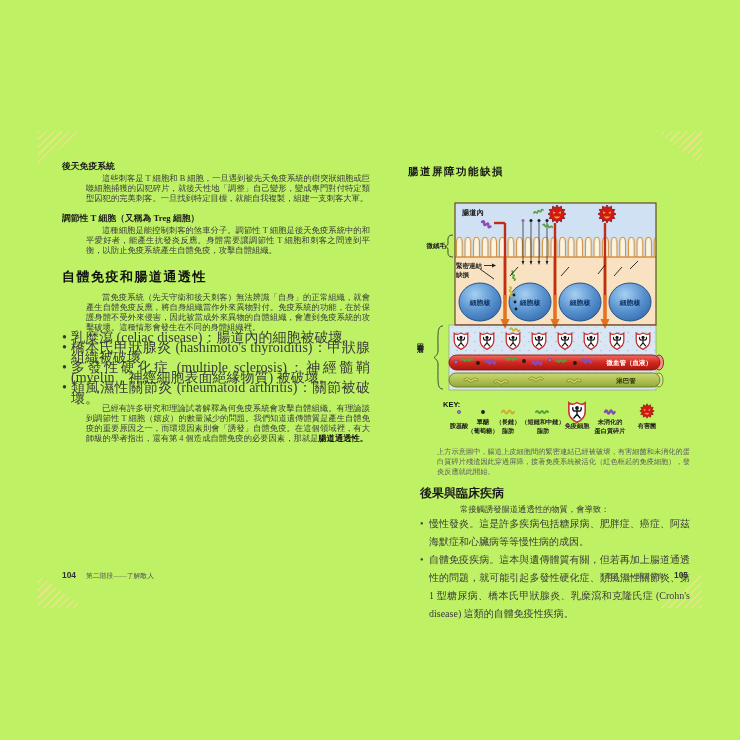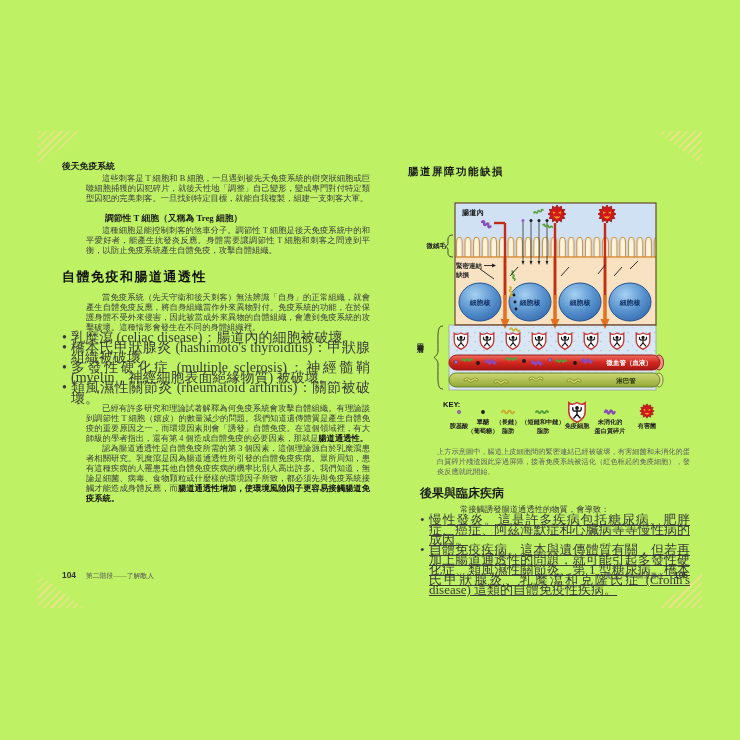--- a/index.html
+++ b/index.html
@@ -10,37 +10,37 @@
   .corner{position:absolute;width:46px;height:34px;
     background:repeating-linear-gradient(135deg,#e9e387 0 1.6px,rgba(255,255,255,0) 1.6px 5.4px);}
   .c-tl{left:38px;top:131px;clip-path:polygon(0 0,100% 0,0 100%);}
   .c-tr{left:656px;top:131px;clip-path:polygon(0 0,100% 0,100% 100%);}
   .c-bl{left:38px;top:574px;clip-path:polygon(0 0,0 100%,100% 100%);}
   .c-br{left:656px;top:574px;clip-path:polygon(100% 0,100% 100%,0 100%);}
 
   
   .col-left{position:absolute;left:62px;top:161px;width:308px;}
   .sec-h{font-size:8.8px;font-weight:bold;color:#1a1a1a;margin:0 0 1px 0;}
-  .mt{margin-top:9px;margin-left:43px;}
+  .mt{margin-top:9px;}
   .col-left p,.cons p{font-size:8.3px;line-height:10.1px;margin:0;text-align:justify;}
   p.ind{text-indent:16px;margin-left:24px;}
   .main-h{font-size:13px;font-weight:bold;color:#101010;letter-spacing:1.5px;margin:11px 0 7px 0;}
   ul.blist{margin:0;padding:0;list-style:none;}
   ul.blist li{font-size:14px;line-height:10.1px;padding-left:9px;position:relative;text-align:justify;}
   ul.blist li::before{content:"•";position:absolute;left:0;top:0;}
   .bold-seg{font-weight:bold;color:#111;}
 
   
   .diagram-title{position:absolute;left:408px;top:165px;font-size:10.5px;font-weight:bold;color:#161616;letter-spacing:1.5px;font-family:"Liberation Sans","DejaVu Sans",sans-serif;}
   svg.diagram{position:absolute;left:410px;top:195px;}
   .lamina-label{position:absolute;left:415px;top:338px;writing-mode:vertical-rl;font-size:6.8px;font-weight:bold;color:#222;letter-spacing:1.5px;font-family:"Liberation Sans","DejaVu Sans",sans-serif;}
   .caption{position:absolute;left:437px;top:448px;width:253px;font-size:7.2px;line-height:9.8px;color:#5a5a5a;text-align:justify;}
   .cons{position:absolute;left:420px;top:485px;width:270px;}
   .cons .sec-h{font-size:12px;margin-bottom:3px;}
-  .cons ul.blist li{font-size:13px;line-height:10px;text-decoration:underline;}
+  .cons ul.blist li{font-size:10px;line-height:18px;}
 
   
   .footer-left{position:absolute;left:62px;top:570px;font-size:6.8px;color:#555;}
   .footer-right{position:absolute;right:52px;top:570px;font-size:6.8px;color:#555;}
   .pnum{font-size:8.4px;font-weight:bold;color:#333;font-family:"Liberation Sans","DejaVu Sans",sans-serif;}
   .footer-left .pnum{margin-right:10px;}
   .footer-right .pnum{margin-left:10px;}
 
   svg text{font-family:"Liberation Sans","DejaVu Sans",sans-serif;}
 </style>
@@ -61,21 +61,20 @@
     <p class="ind">這種細胞是能控制刺客的煞車分子。調節性 T 細胞是後天免疫系統中的和平愛好者，能產生抗發炎反應。身體需要讓調節性 T 細胞和刺客之間達到平衡，以防止免疫系統產生自體免疫，攻擊自體組織。</p>
     <div class="main-h">自體免疫和腸道通透性</div>
     <p class="ind">當免疫系統（先天守衛和後天刺客）無法辨識「自身」的正常組織，就會產生自體免疫反應，將自身組織當作外來異物對付。免疫系統的功能，在於保護身體不受外來侵害，因此被當成外來異物的自體組織，會遭到免疫系統的攻擊破壞。這種情形會發生在不同的身體組織裡。</p>
     <ul class="blist">
       <li>乳糜瀉 (celiac disease)：腸道內的細胞被破壞。</li>
       <li>橋本氏甲狀腺炎 (hashimoto's thyroiditis)：甲狀腺組織被破壞。</li>
       <li>多發性硬化症 (multiple sclerosis)：神經髓鞘 (myelin，神經細胞表面絕緣物質) 被破壞。</li>
       <li>類風濕性關節炎 (rheumatoid arthritis)：關節被破壞。</li>
     </ul>
     <p class="ind"><span>已經有許多研究和理論試著解釋為何免疫系統會攻擊自體組織。有理論談到調節性 T 細胞（嬉皮）的數量減少的問題。我們知道遺傳體質是產生自體免疫的重要原因之一，而環境因素則會「誘發」自體免疫。在這個領域裡，有大師級的學者指出，還有第 4 個造成自體免疫的必要因素，那就是</span><span class="bold-seg">腸道通透性。</span></p>
-    <p class="ind"><span>認為腸道通透性是自體免疫所需的第 3 個因素，這個理論源自於乳糜瀉患者相關研究。乳糜瀉是因為腸道通透性所引發的自體免疫疾病。眾所周知，患有這種疾病的人罹患其他自體免疫疾病的機率比別人高出許多。我們知道，無論是細菌、病毒、食物顆粒或什麼樣的環境因子所致，都必須先與免疫系統接觸才能造成身體反應，而</span><span class="bold-seg">腸道通透性增加，使環境風險因子更容易接觸腸道免疫系統。</span></p>
   </div>
 
   <div class="footer-left"><span class="pnum">104</span><span>第二階段——了解敵人</span></div>
   <div class="footer-right"><span>敵人1——腸道發炎</span><span class="pnum">105</span></div>
 
   <div class="diagram-title">腸道屏障功能缺損</div>
 
   <svg class="diagram" width="280" height="245" viewBox="0 0 280 245" xmlns="http://www.w3.org/2000/svg">
     <defs>
       <radialGradient id="nucg" cx="0.38" cy="0.3" r="0.85">

